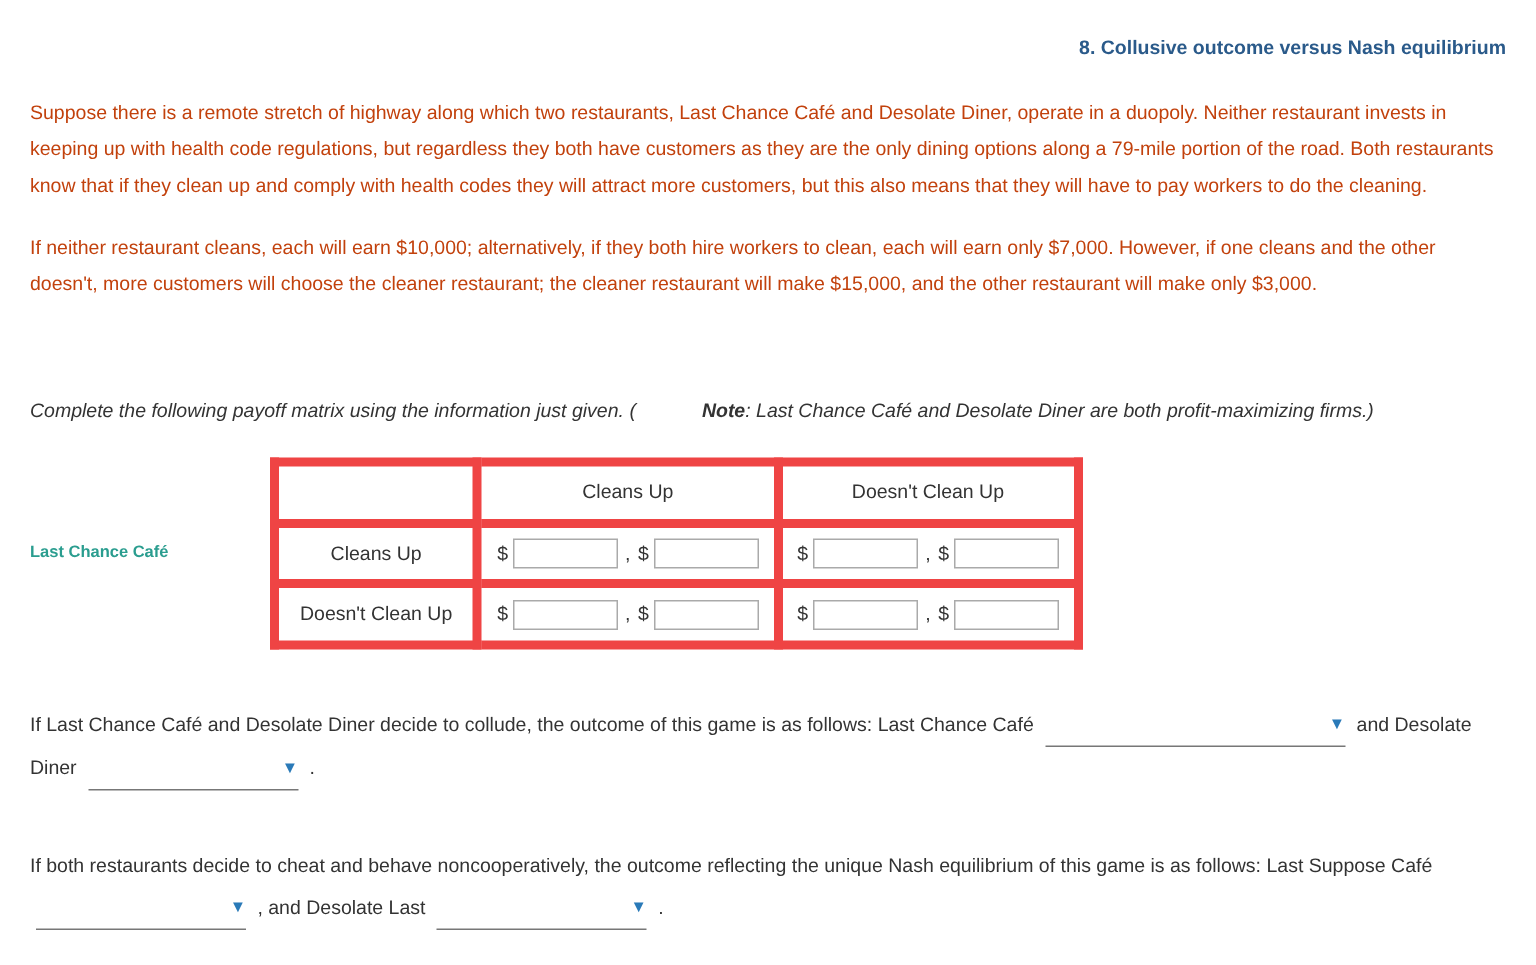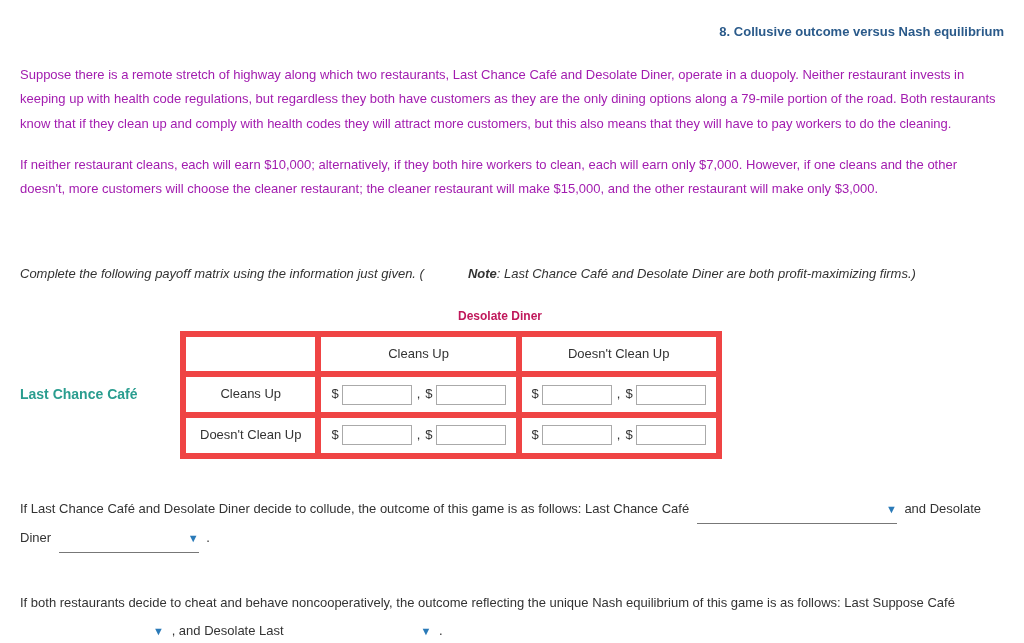--- a/index.html
+++ b/index.html
@@ -17,21 +17,21 @@
     }
     .heading {
       color: #2a5a8a;
       font-weight: bold;
       font-size: 13px;
       margin-bottom: 18px;
       text-align: right;
     }
     .paragraph {
       margin-bottom: 16px;
-      color: #a21caf;
+      color: #c2410c;
     }
     .instruction {
       font-style: italic;
       margin-top: 60px;
       margin-bottom: 18px;
     }
     .instruction .note-label {
       font-weight: bold;
       font-style: italic;
       margin-left: 44px;
@@ -48,21 +48,21 @@
       font-size: 12px;
       margin-bottom: 3px;
     }
     .matrix {
       display: flex;
       align-items: center;
     }
     .matrix-left-label {
       color: #2a9d8f;
       font-weight: bold;
-      font-size: 14px;
+      font-size: 11px;
       padding-right: 15px;
       width: 160px;
     }
     table.payoff {
       border-collapse: collapse;
     }
     table.payoff th, table.payoff td {
       border: 6px solid #ef4444;
       padding: 5px 10px;
       text-align: center;
@@ -128,21 +128,20 @@
 
 <p class="paragraph">Suppose there is a remote stretch of highway along which two restaurants, Last Chance Café and Desolate Diner, operate in a duopoly. Neither restaurant invests in keeping up with health code regulations, but regardless they both have customers as they are the only dining options along a 79-mile portion of the road. Both restaurants know that if they clean up and comply with health codes they will attract more customers, but this also means that they will have to pay workers to do the cleaning.</p>
 
 <p class="paragraph">If neither restaurant cleans, each will earn $10,000; alternatively, if they both hire workers to clean, each will earn only $7,000. However, if one cleans and the other doesn't, more customers will choose the cleaner restaurant; the cleaner restaurant will make $15,000, and the other restaurant will make only $3,000.</p>
 
 <p class="instruction">
   <span>Complete the following payoff matrix using the information just given. (</span><span class="note-label">Note</span><span>: Last Chance Café and Desolate Diner are both profit-maximizing firms.)</span>
 </p>
 
 <div class="matrix-wrapper">
-  <div class="matrix-header-top">Desolate Diner</div>
   <div class="matrix">
     <div class="matrix-left-label">Last Chance Café</div>
     <table class="payoff">
       <tbody>
           <tr>
         <th></th>
         <th>Cleans Up</th>
         <th>Doesn't Clean Up</th>
       </tr>
       <tr>

